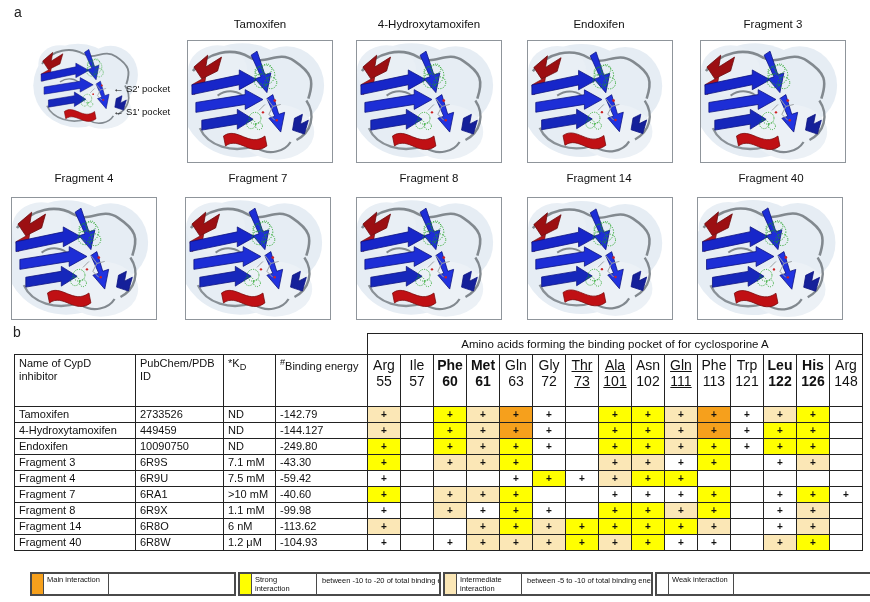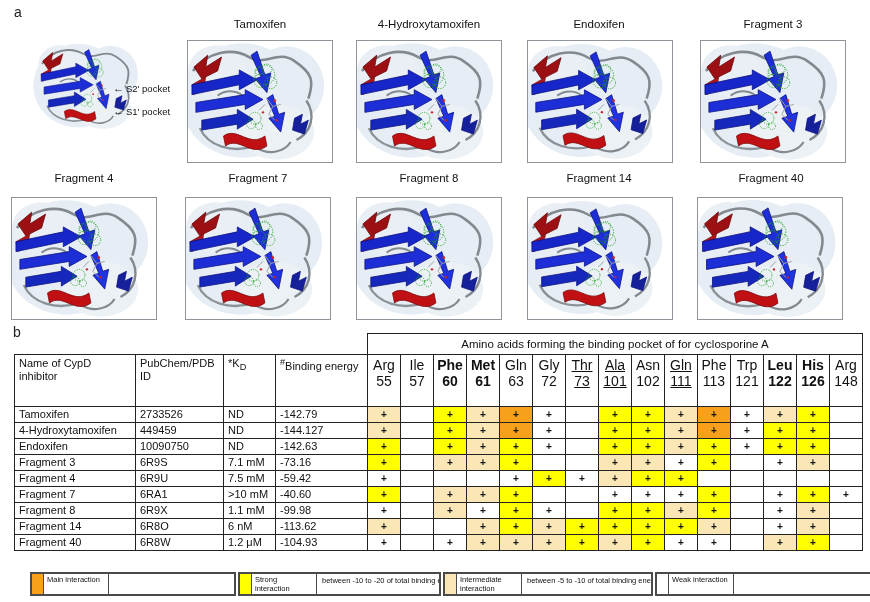--- a/index.html
+++ b/index.html
@@ -312,42 +312,42 @@
         <td class="acell" style="background: rgb(246, 160, 28);">+</td>
         <td class="acell" style="background: rgb(255, 255, 255);">+</td>
         <td class="acell" style="background: rgb(255, 255, 0);">+</td>
         <td class="acell" style="background: rgb(255, 255, 0);">+</td>
         <td class="acell"></td>
       </tr>
       <tr>
         <td class="lcell">Endoxifen</td>
         <td class="lcell">10090750</td>
         <td class="lcell">ND</td>
-        <td class="lcell">-142.63</td>
+        <td class="lcell">-249.80</td>
         <td class="acell" style="background: rgb(255, 255, 0);">+</td>
         <td class="acell"></td>
         <td class="acell" style="background: rgb(255, 255, 0);">+</td>
         <td class="acell" style="background: rgb(251, 231, 182);">+</td>
         <td class="acell" style="background: rgb(255, 255, 0);">+</td>
         <td class="acell" style="background: rgb(255, 255, 255);">+</td>
         <td class="acell"></td>
         <td class="acell" style="background: rgb(255, 255, 0);">+</td>
         <td class="acell" style="background: rgb(255, 255, 0);">+</td>
         <td class="acell" style="background: rgb(251, 231, 182);">+</td>
         <td class="acell" style="background: rgb(255, 255, 0);">+</td>
         <td class="acell" style="background: rgb(255, 255, 255);">+</td>
         <td class="acell" style="background: rgb(255, 255, 0);">+</td>
         <td class="acell" style="background: rgb(255, 255, 0);">+</td>
         <td class="acell"></td>
       </tr>
       <tr>
         <td class="lcell">Fragment 3</td>
         <td class="lcell">6R9S</td>
         <td class="lcell">7.1 mM</td>
-        <td class="lcell">-73.16</td>
+        <td class="lcell">-43.30</td>
         <td class="acell" style="background: rgb(255, 255, 0);">+</td>
         <td class="acell"></td>
         <td class="acell" style="background: rgb(251, 231, 182);">+</td>
         <td class="acell" style="background: rgb(251, 231, 182);">+</td>
         <td class="acell" style="background: rgb(255, 255, 0);">+</td>
         <td class="acell"></td>
         <td class="acell"></td>
         <td class="acell" style="background: rgb(251, 231, 182);">+</td>
         <td class="acell" style="background: rgb(251, 231, 182);">+</td>
         <td class="acell" style="background: rgb(255, 255, 255);">+</td>

